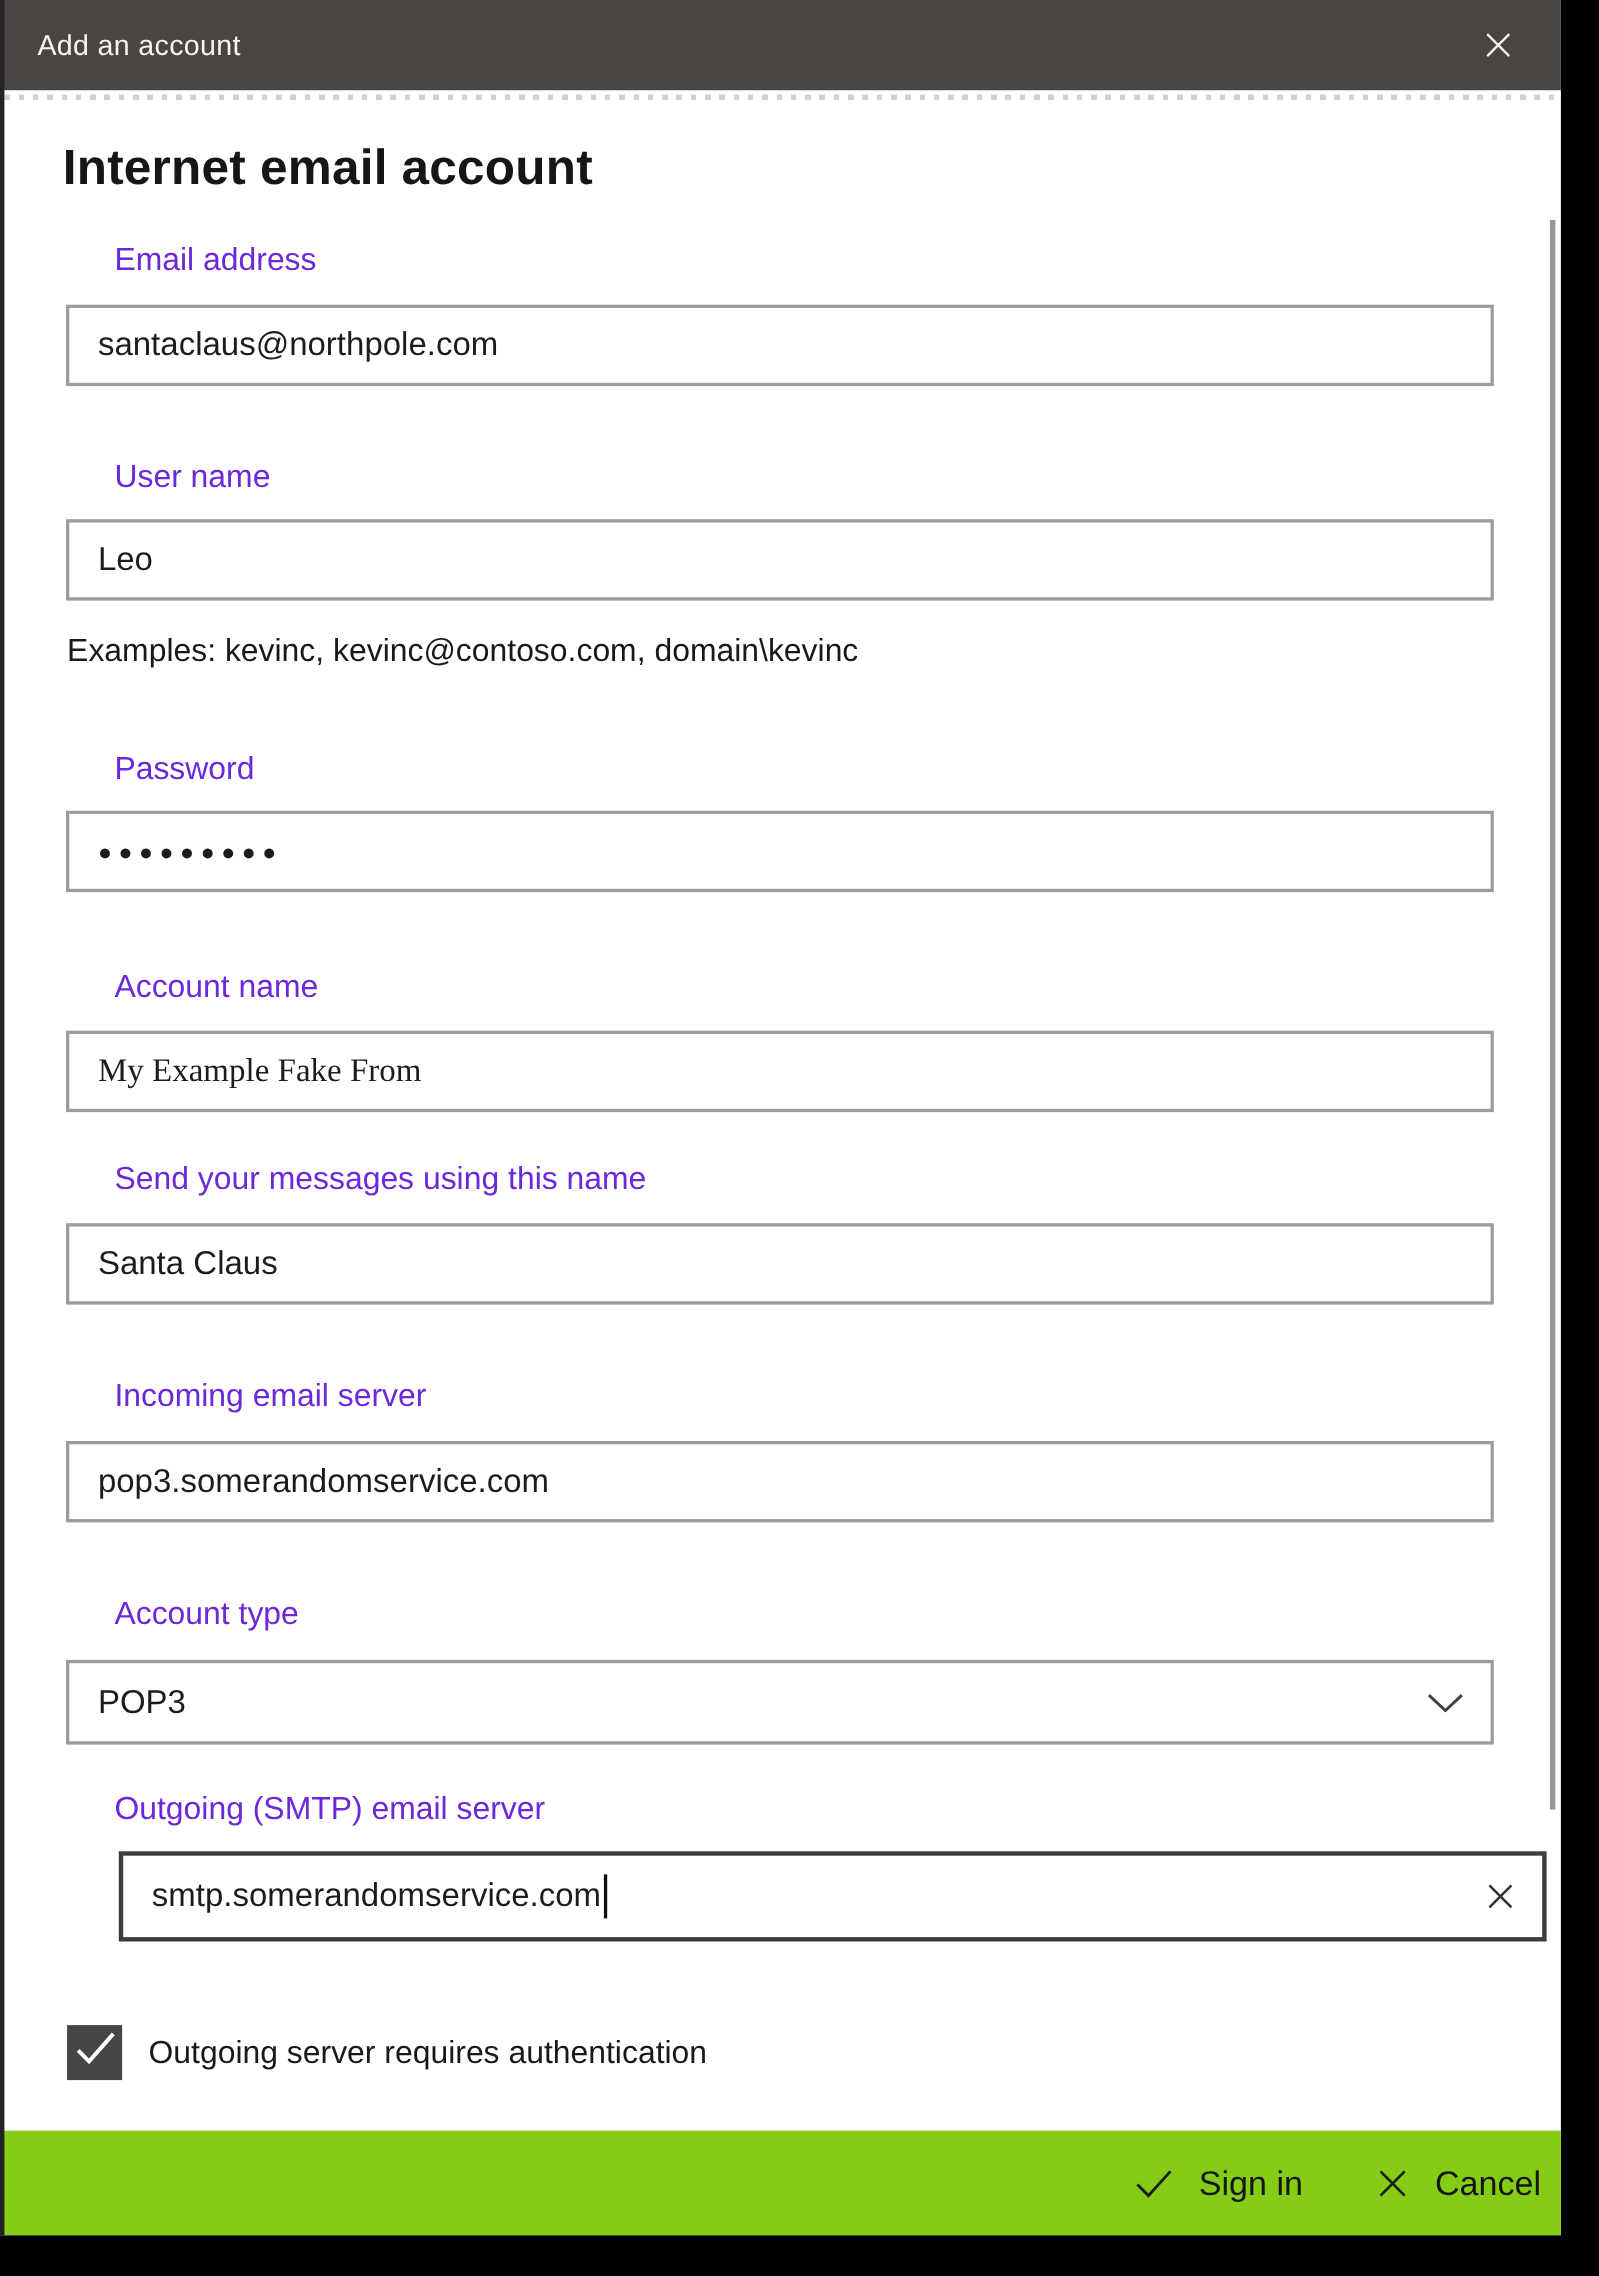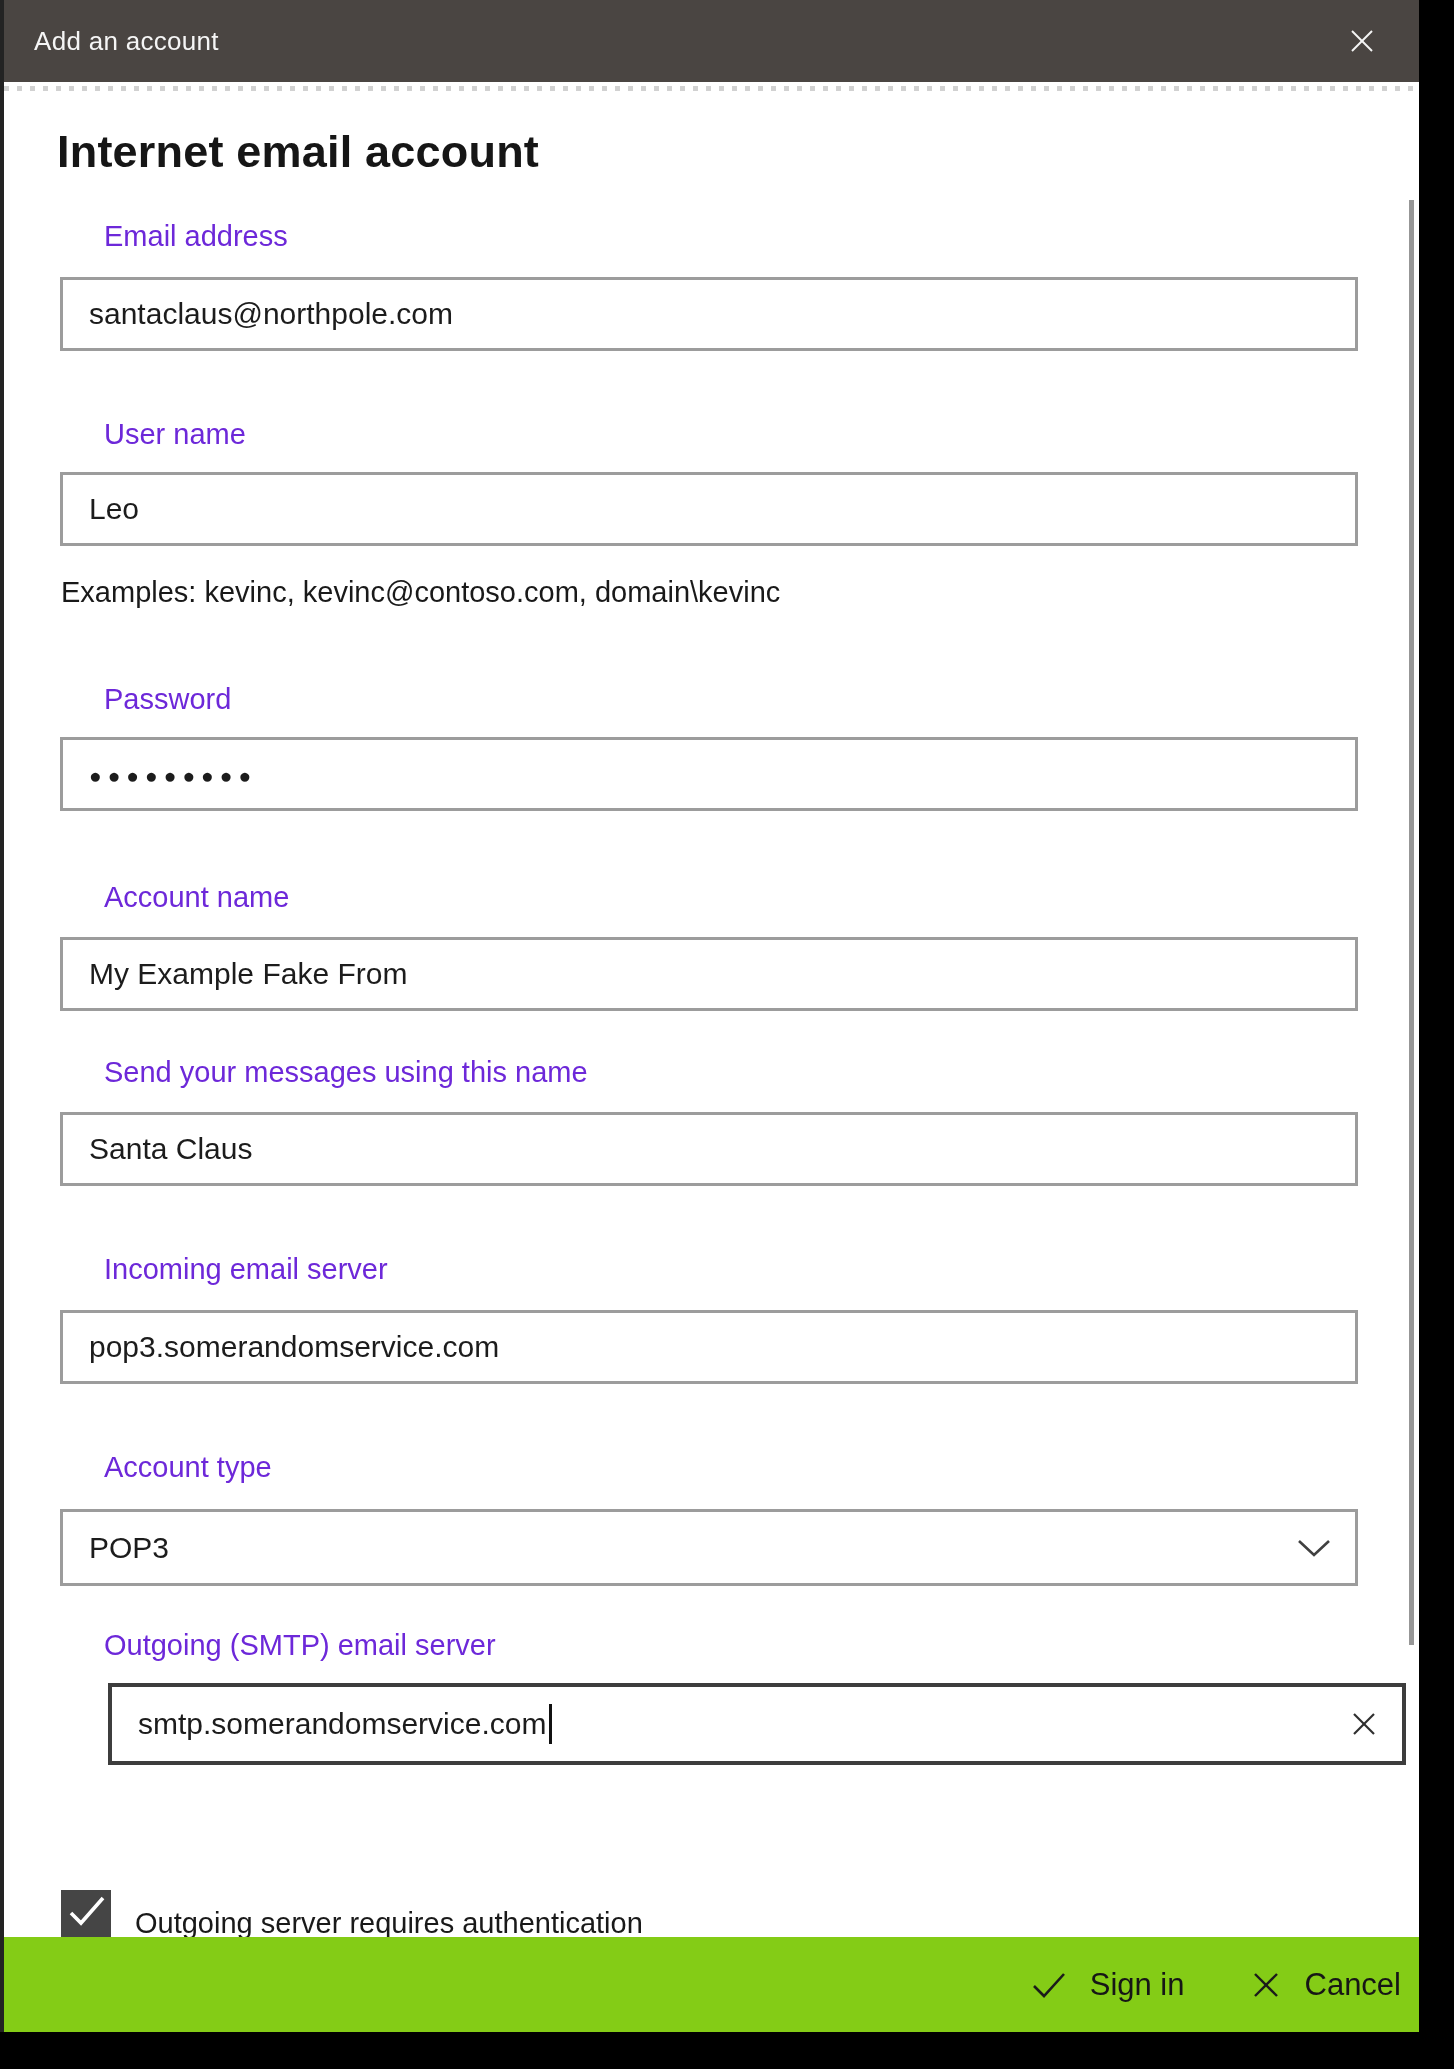--- a/index.html
+++ b/index.html
@@ -19,21 +19,21 @@
   .hint{position:absolute;left:61px;font-size:29px;color:#191919;}
   .tb{position:absolute;left:60px;width:1298px;height:74px;border:3px solid #9c9c9c;background:#fff;
       font-family:"Liberation Sans","DejaVu Sans",sans-serif;font-size:30px;color:#1c1c1c;padding:0 40px 0 26px;outline:none;}
   .pw{font-size:21px;letter-spacing:6px;padding-top:4px;}
   .combo{display:flex;align-items:center;cursor:pointer;}
   .combo .chev{position:absolute;right:24px;top:50%;transform:translateY(-50%);}
   .focusbox{border:4px solid #3d3d3d;display:flex;align-items:center;margin-left:48px;}
   .caret{display:inline-block;width:3px;height:40px;background:#111;margin-left:3px;}
   .clear{position:absolute;right:14px;top:50%;transform:translateY(-50%);width:48px;height:48px;border:0;background:transparent;
          display:flex;align-items:center;justify-content:center;cursor:pointer;padding:0;}
-  .cbrow{position:absolute;left:61px;top:1888px;height:52px;display:flex;align-items:flex-end;}
+  .cbrow{position:absolute;left:61px;top:1840px;height:52px;display:flex;align-items:center;}
   .cb{width:50px;height:50px;background:#454545;position:relative;cursor:pointer;flex:0 0 auto;}
   .cb svg{position:absolute;left:7px;top:6px;overflow:visible;}
   .cblbl{margin-left:24px;font-size:29px;color:#191919;}
   .footer{position:absolute;left:0;top:1937px;width:1419px;height:95px;background:#84cc16;
           display:flex;align-items:center;justify-content:flex-end;padding-right:16px;gap:62px;}
   .bar-btn{display:inline-flex;align-items:center;gap:24px;background:transparent;border:0;cursor:pointer;
            font-family:"Liberation Sans","DejaVu Sans",sans-serif;font-size:31px;color:#161616;padding:6px 2px;}
   .thumb{position:absolute;left:1409px;top:200px;width:5px;height:1445px;background:#979797;}
 </style>
 </head>
@@ -60,21 +60,21 @@
     <input class="tb" style="top: 277px;" value="santaclaus@northpole.com">
 
     <div class="lbl" style="top:418px">User name</div>
     <input class="tb" style="top: 472px;" value="Leo">
     <div class="hint" style="top:576px">Examples: kevinc, kevinc@contoso.com, domain\kevinc</div>
 
     <div class="lbl" style="top:683px">Password</div>
     <input class="tb pw" style="top: 737px;" value="●●●●●●●●●">
 
     <div class="lbl" style="top:881px">Account name</div>
-    <input class="tb" style="top: 937px;" value="My Example Fake From">
+    <input class="tb" style="top: 937px; font-family: Liberation Serif, serif;" value="My Example Fake From">
 
     <div class="lbl" style="top:1056px">Send your messages using this name</div>
     <input class="tb" style="top: 1112px;" value="Santa Claus">
 
     <div class="lbl" style="top:1253px">Incoming email server</div>
     <input class="tb" style="top: 1310px;" value="pop3.somerandomservice.com">
 
     <div class="lbl" style="top:1451px">Account type</div>
     <div class="tb combo" style="top:1509px;height:77px" role="combobox">
       <span>POP3</span>

